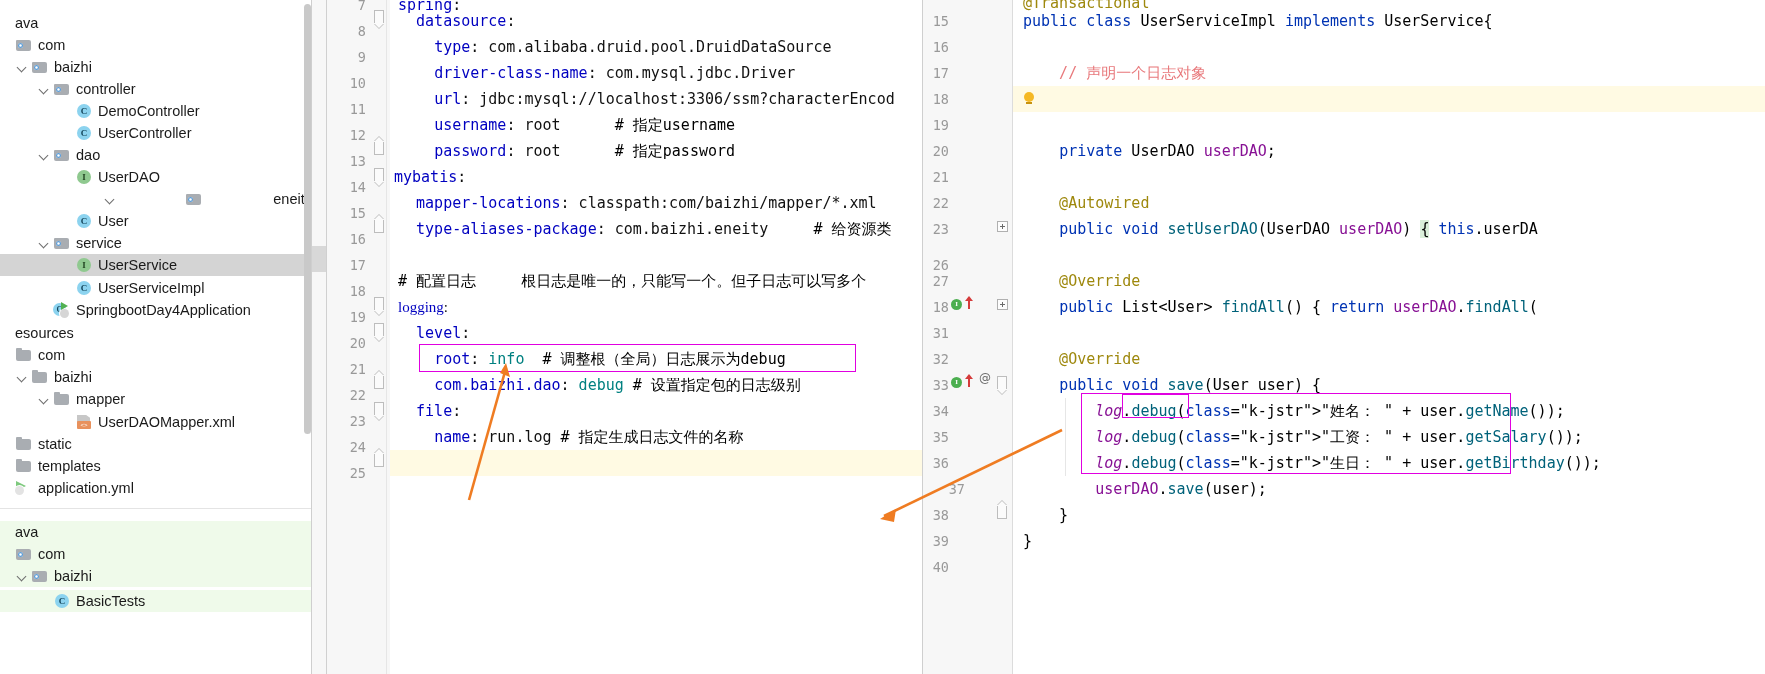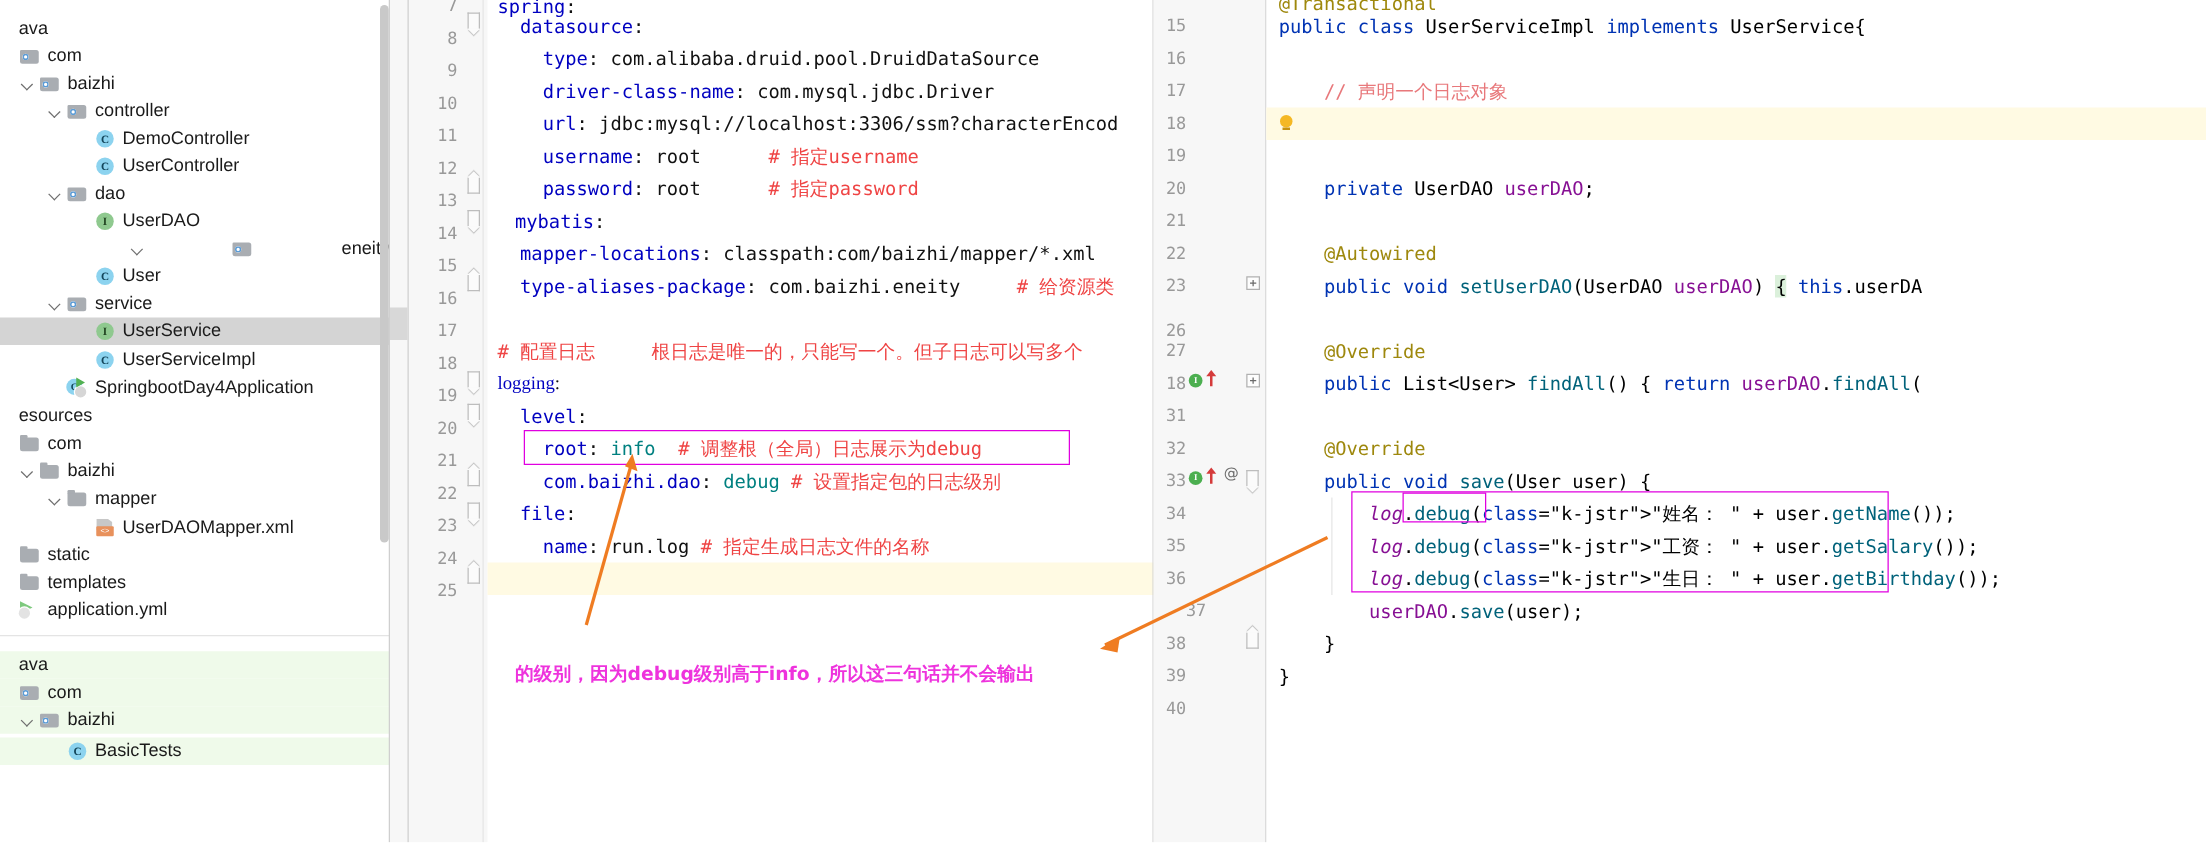--- a/index.html
+++ b/index.html
@@ -307,21 +307,21 @@
     width: 0; height: 0;
     border-left: 5px solid transparent;
     border-right: 5px solid transparent;
     border-bottom: 5px solid #fbfbfb;
     filter: drop-shadow(0 -1px 0 #bdbdbd);
   }
 
   
   .k-key   { color: #0000c0; }
   .k-str   { color: #008080; }
-  .k-cmt   { color: #ef4444; }
+  .k-cmt   { color: #000000; }
   .k-plain { color: #111111; }
   .k-kw    { color: #0033b3; }
   .k-ident { color: #080808; }
   .k-field { color: #871094; }
   .k-anno  { color: #9e880d; }
   .k-rcmt  { color: #e8787b; }
   .k-static{ color: #871094; font-style: italic; }
   .k-meth  { color: #00627a; }
 
   .hl-line {
@@ -610,21 +610,21 @@
     <div class="vguide" style="left:14px; top:0; height:674px; background:#d0d0d0;"></div>
     <div class="vguide" style="left:74px; top:0; height:674px;"></div>
     <div id="yaml-lines">
         <div class="code-line" style="left: 86px; top: -8px;"><span class="k-key">spring</span><span class="k-plain">:</span><span class="k-plain"></span></div>
         <div class="code-line" style="left: 86px; top: 8px;">  <span class="k-key">datasource</span><span class="k-plain">:</span><span class="k-plain"></span></div>
         <div class="code-line" style="left: 86px; top: 34px;">    <span class="k-key">type</span><span class="k-plain">:</span><span class="k-plain"> com.alibaba.druid.pool.DruidDataSource</span></div>
         <div class="code-line" style="left: 86px; top: 60px;">    <span class="k-key">driver-class-name</span><span class="k-plain">:</span><span class="k-plain"> com.mysql.jdbc.Driver</span></div>
         <div class="code-line" style="left: 86px; top: 86px;">    <span class="k-key">url</span><span class="k-plain">:</span><span class="k-plain"> jdbc:mysql://localhost:3306/ssm?characterEncod</span></div>
         <div class="code-line" style="left: 86px; top: 112px;">    <span class="k-key">username</span><span class="k-plain">:</span><span class="k-plain"> root      </span><span class="k-cmt"># 指定username</span></div>
         <div class="code-line" style="left: 86px; top: 138px;">    <span class="k-key">password</span><span class="k-plain">:</span><span class="k-plain"> root      </span><span class="k-cmt"># 指定password</span></div>
-        <div class="code-line" style="left: 100px; top: 164px;"><span class="k-key">mybatis</span><span class="k-plain">:</span><span class="k-plain"></span></div>
+        <div class="code-line" style="left: 82px; top: 164px;"><span class="k-key">mybatis</span><span class="k-plain">:</span><span class="k-plain"></span></div>
         <div class="code-line" style="left: 86px; top: 190px;">  <span class="k-key">mapper-locations</span><span class="k-plain">:</span><span class="k-plain"> classpath:com/baizhi/mapper/*.xml </span></div>
         <div class="code-line" style="left: 86px; top: 216px;">  <span class="k-key">type-aliases-package</span><span class="k-plain">:</span><span class="k-plain"> com.baizhi.eneity     </span><span class="k-cmt"># 给资源类</span></div>
         <div class="code-line" style="left: 86px; top: 242px;"><span class="k-plain"></span></div>
         <div class="code-line" style="left: 86px; top: 268px;"><span class="k-plain"></span><span class="k-cmt"># 配置日志     根日志是唯一的，只能写一个。但子日志可以写多个</span></div>
         <div class="code-line" style="left: 86px; top: 294px; font-family: Liberation Serif, serif;"><span class="k-key">logging</span><span class="k-plain">:</span><span class="k-plain"></span></div>
         <div class="code-line" style="left: 86px; top: 320px;">  <span class="k-key">level</span><span class="k-plain">:</span><span class="k-plain"></span></div>
         <div class="code-line" style="left: 86px; top: 346px;">    <span class="k-key">root</span><span class="k-plain">:</span><span class="k-str"> info  </span><span class="k-cmt"># 调整根（全局）日志展示为debug</span></div>
         <div class="code-line" style="left: 86px; top: 372px;">    <span class="k-key">com.baizhi.dao</span><span class="k-plain">:</span><span class="k-str"> debug </span><span class="k-cmt"># 设置指定包的日志级别</span></div>
         <div class="code-line" style="left: 86px; top: 398px;">  <span class="k-key">file</span><span class="k-plain">:</span><span class="k-plain"></span></div>
         <div class="code-line" style="left: 86px; top: 424px;">    <span class="k-key">name</span><span class="k-plain">:</span><span class="k-plain"> run.log </span><span class="k-cmt"># 指定生成日志文件的名称</span></div>
@@ -661,21 +661,20 @@
     <div class="fold-arrow-up" style="left:62px; top:376px;"></div>
     <div class="fold-arrow-down" style="left:62px; top:402px;"></div>
     <div class="fold-arrow-up" style="left:62px; top:454px;"></div>
 
     <div style="position:absolute;left:0;top:246px;width:14px;height:26px;background:#d8d8d8;"></div>
 
     <div class="hl-line" style="left:78px; top:450px; width:533px; height:26px;"></div>
 
     <div class="mbox" style="left:107px; top:344px; width:437px; height:28px;"></div>
 
-    <div class="pink-note" style="left:100px; top:526px;">的级别，因为debug级别高于info，所以这三句话并不会输出</div>
 
     <div class="pane-divider" style="right:0;"></div>
   </div>
 
   <div class="editor" style="flex:1 1 auto;">
     <div class="gutter" style="left:0; width:90px;"></div>
     <div class="vguide" style="left:89px; top:0; height:674px; background:#dcdcdc;"></div>
 
     <div id="java-lines">
         <div class="code-line" style="left: 100px; top: -10px;"><span class="k-anno">@Transactional</span></div>

